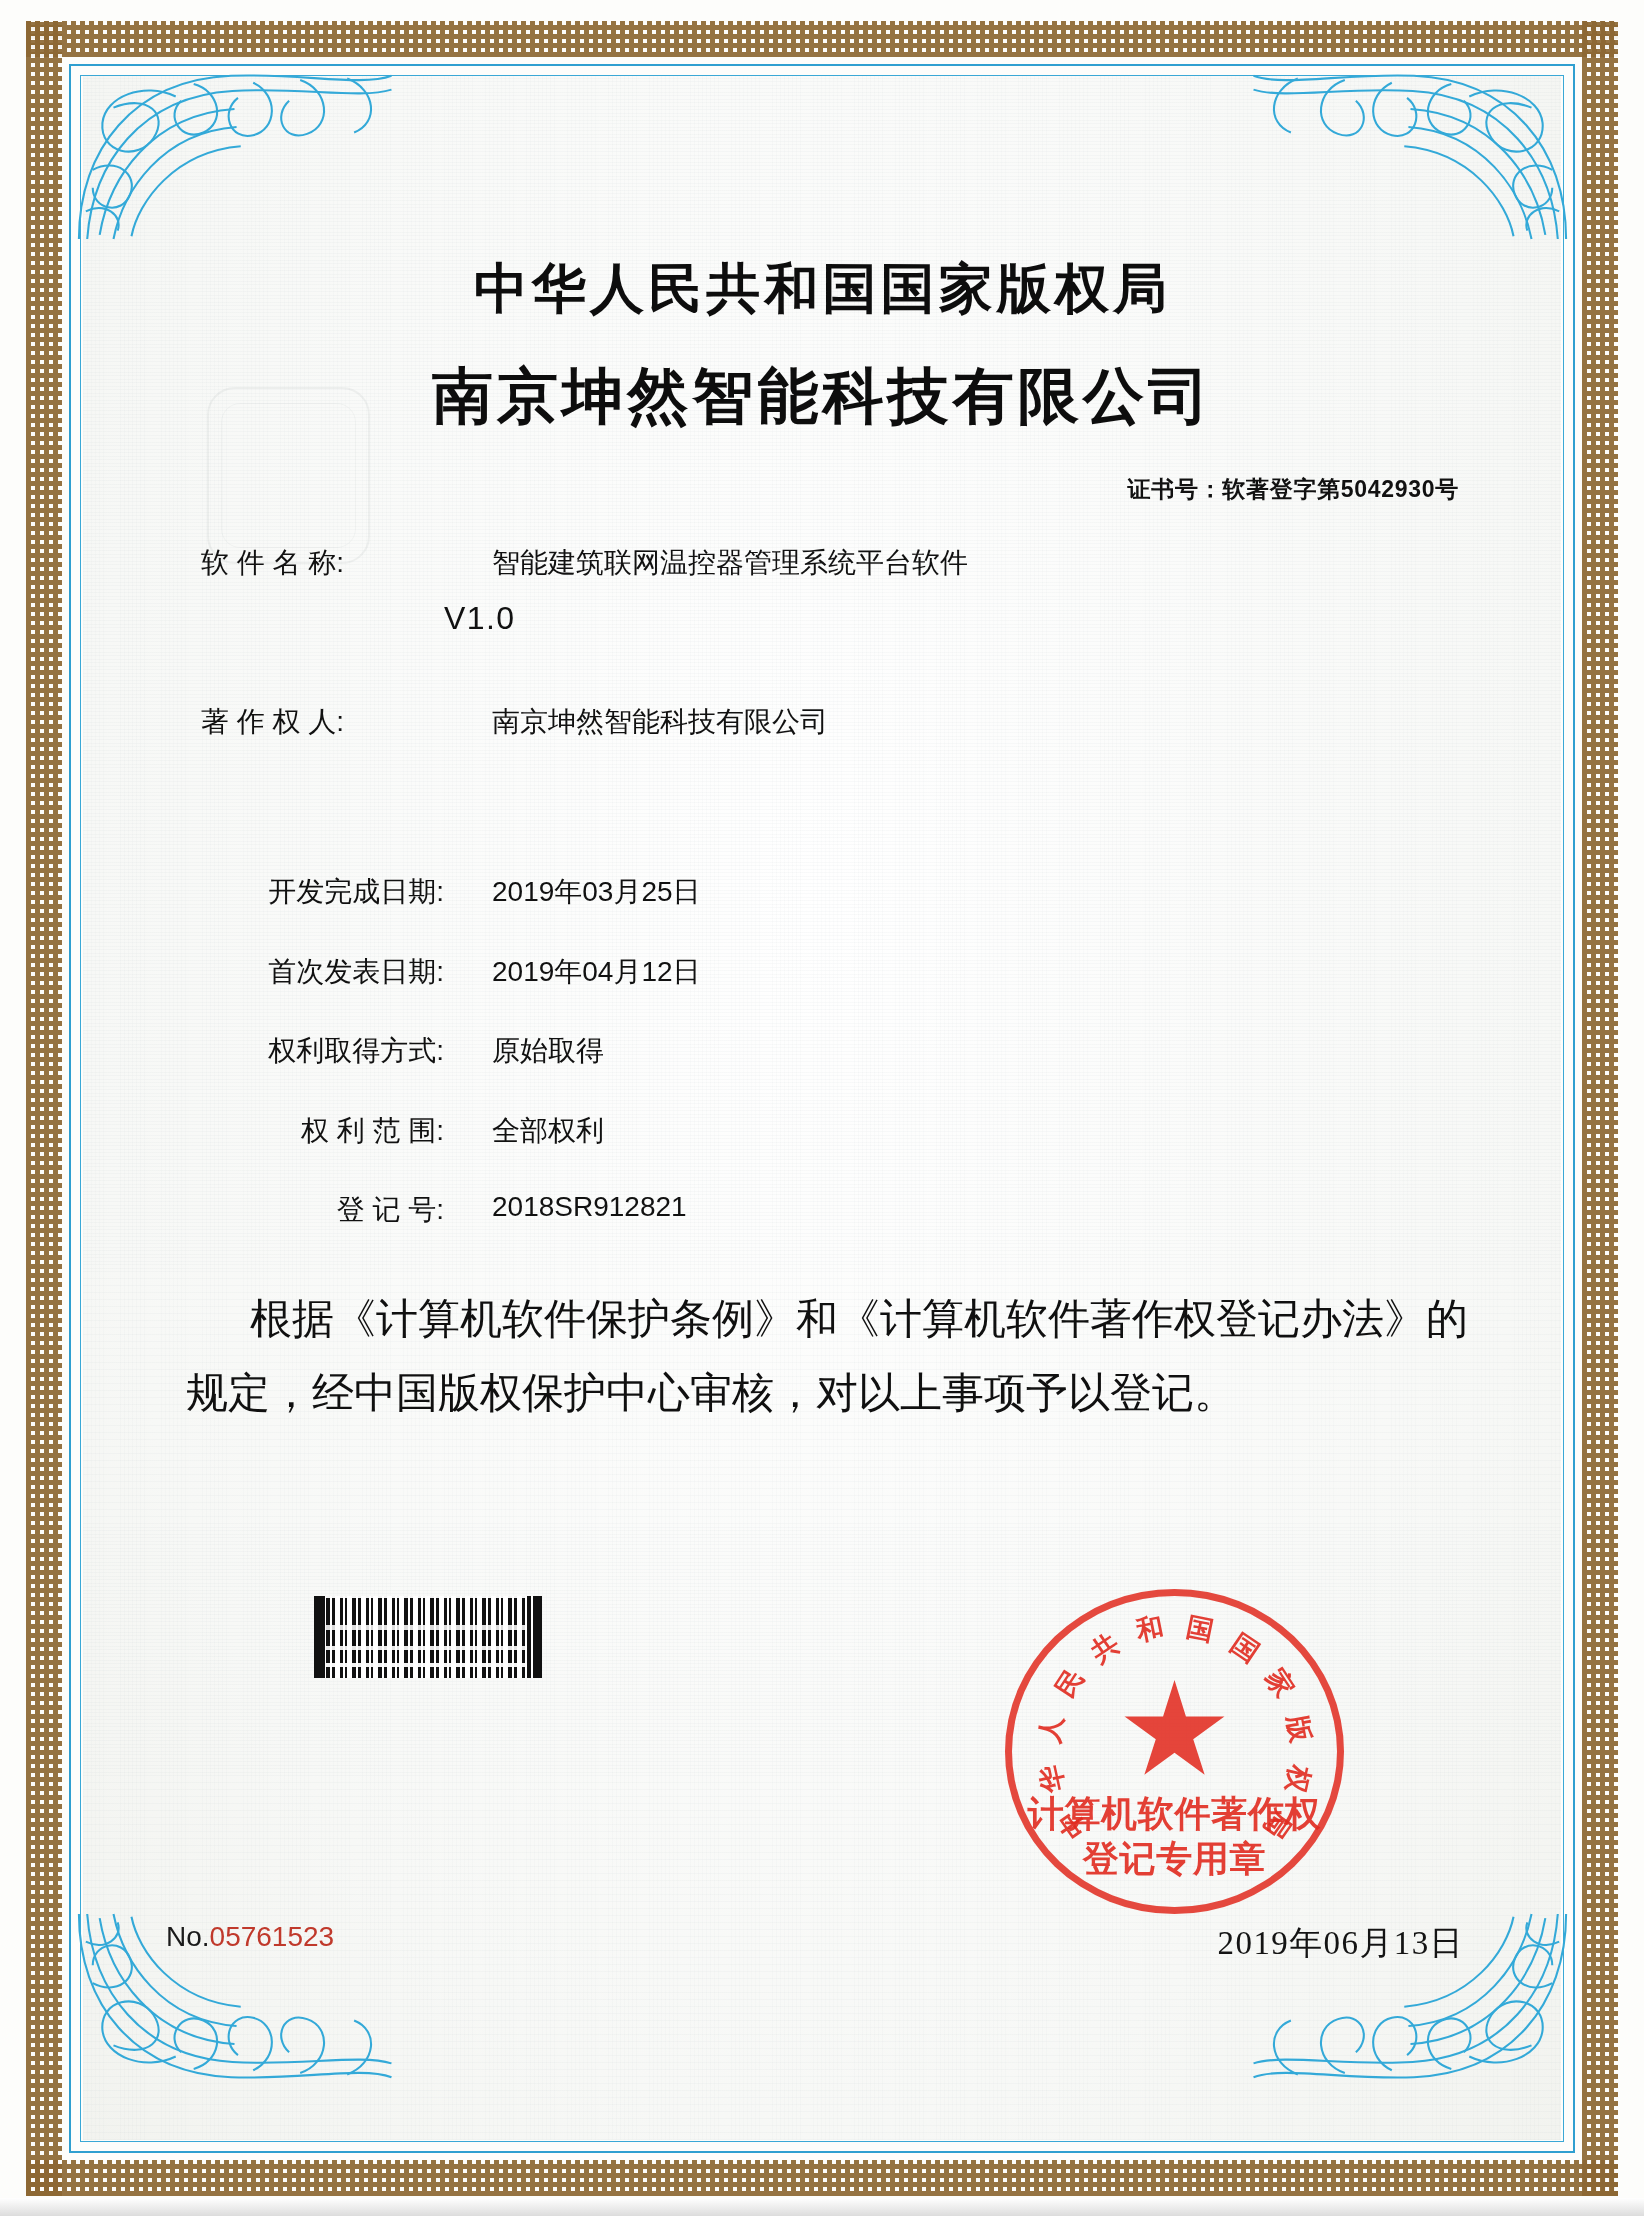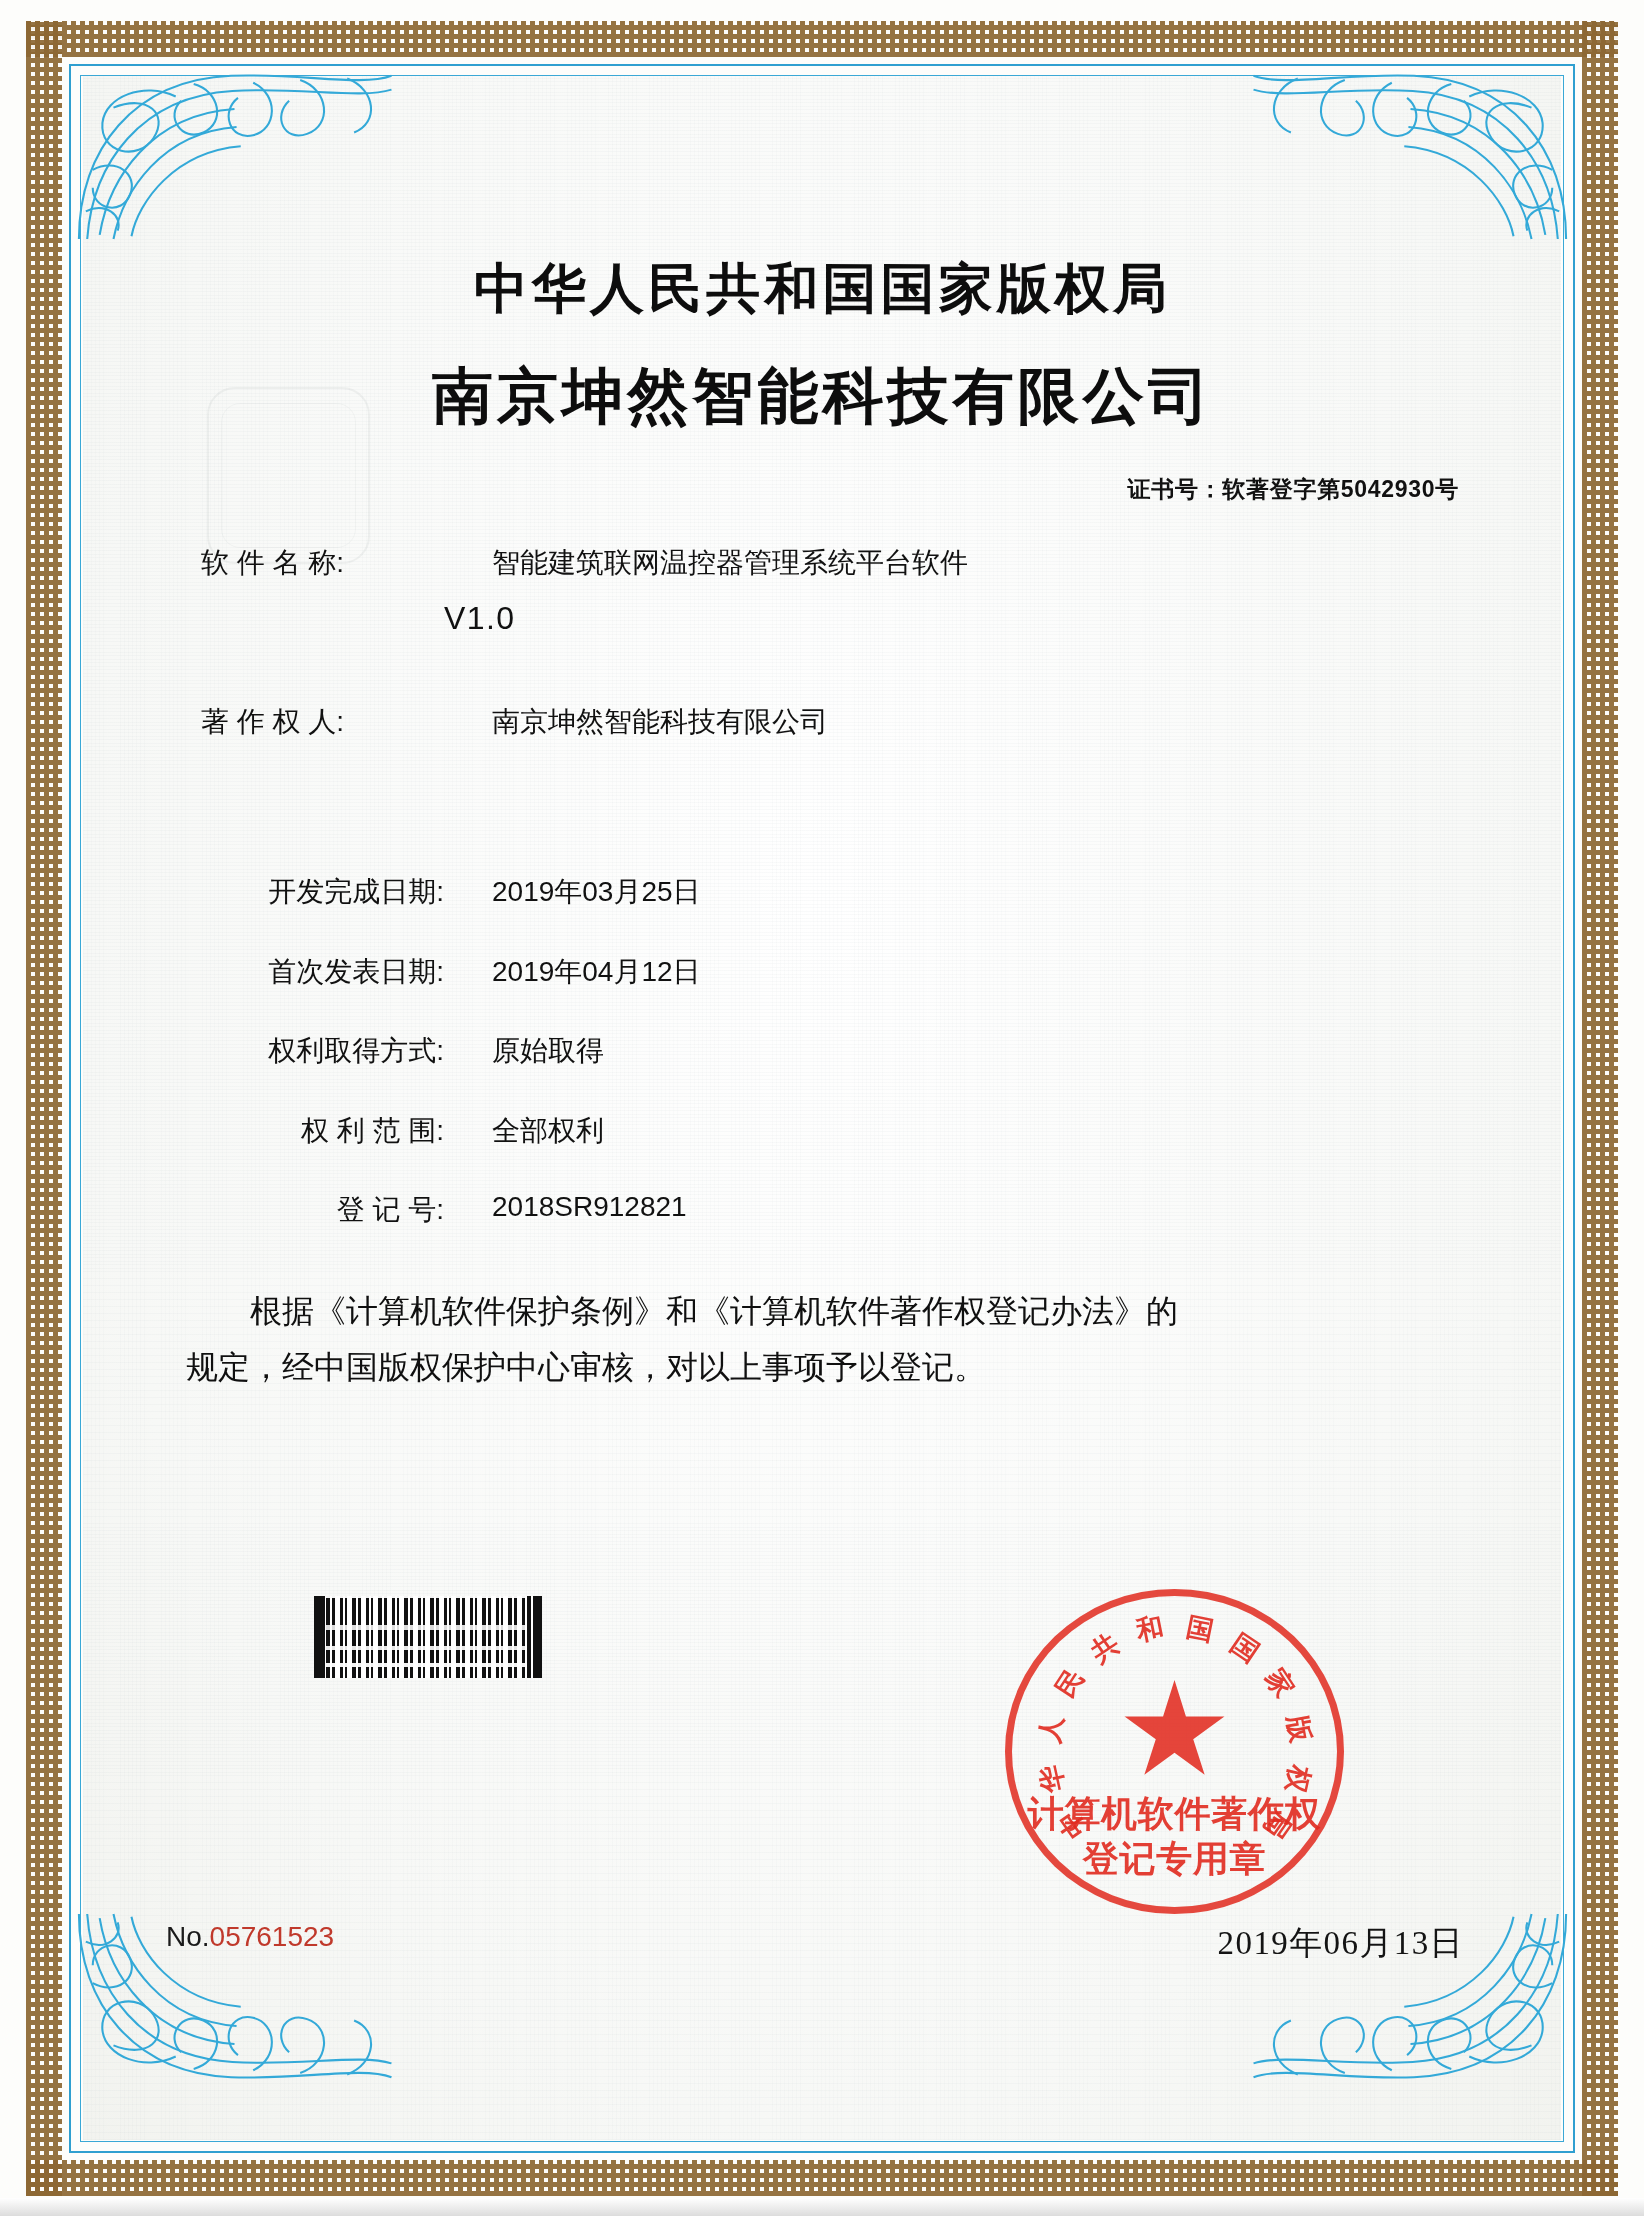--- a/index.html
+++ b/index.html
@@ -159,21 +159,21 @@
 
   .gap-big   { height: 66px; }
   .gap-mid   { height: 48px; }
   .gap-small { height: 23.5px; }
 
   .para {
     margin-top: 54px;
     padding-left: 75px;
     padding-right: 41px;
     font-family: "Liberation Serif", serif;
-    font-size: 32px;
+    font-size: 42px;
     line-height: 1.75;
     color: #101010;
     text-align: left;
   }
   .para .indent { display: inline-block; width: 64px; }
 
   
   .barcode {
     position: absolute;
     left: 314px;

